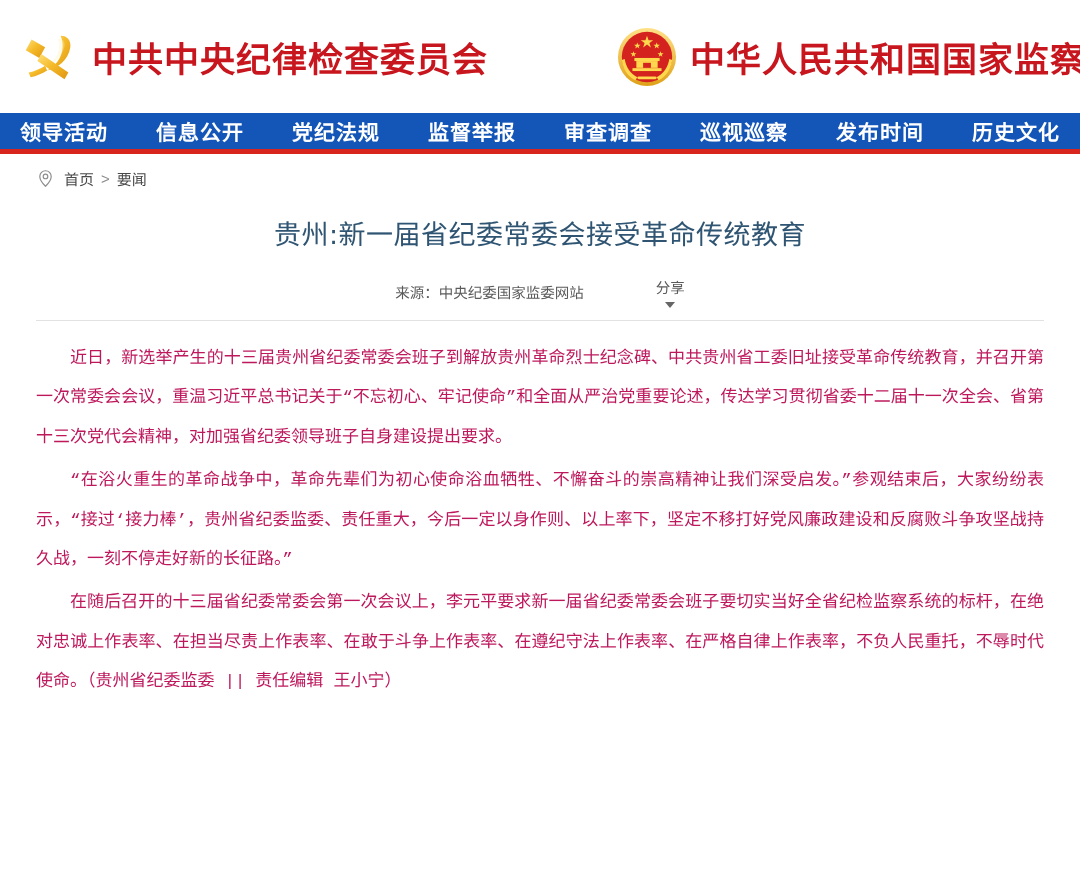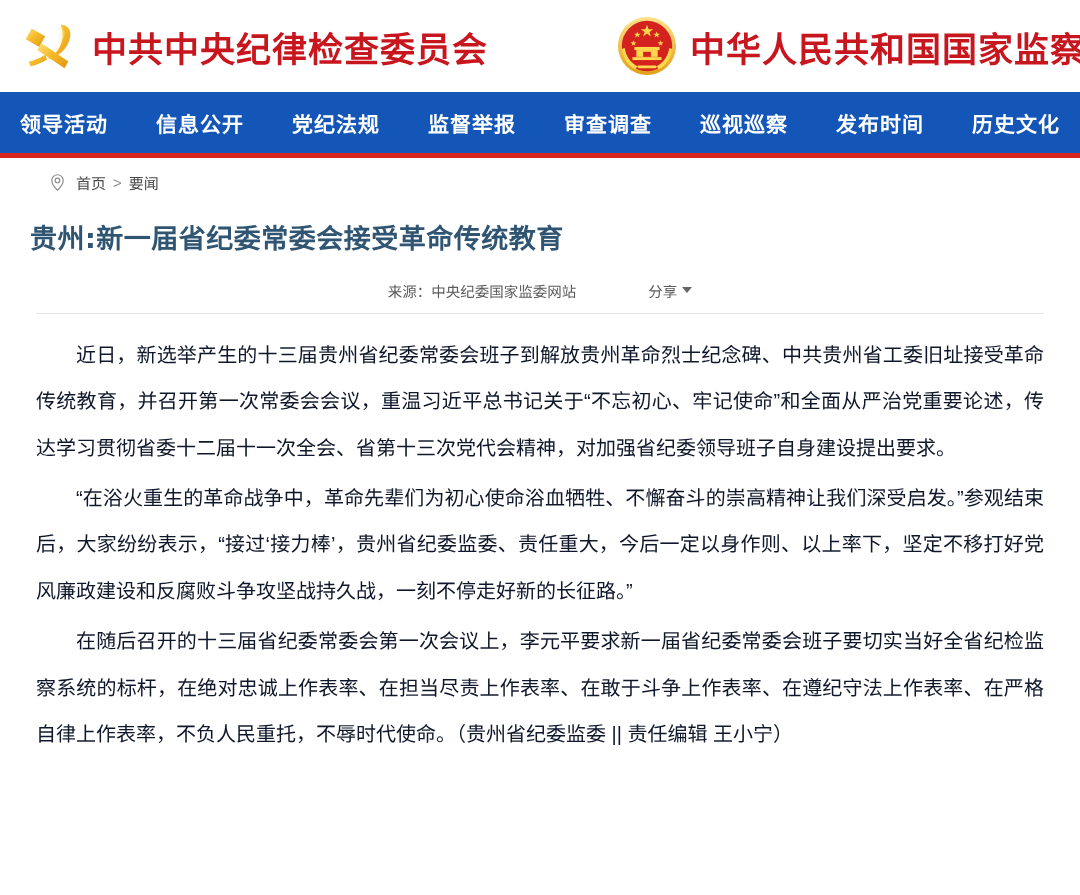--- a/index.html
+++ b/index.html
@@ -7,21 +7,21 @@
     width: 1080px;
     height: 895px;
     overflow: hidden;
     background: #ffffff;
     font-family: "Liberation Sans", "DejaVu Sans", sans-serif;
   }
 
   
   .site-header {
     width: 1080px;
-    height: 92px;
+    height: 113px;
     background: #ffffff;
     display: flex;
     align-items: center;
     position: relative;
     border-radius: 25px;
   }
   .logo-block { display: flex; align-items: center; }
   .logo-ccdi  { margin-left: 18px; }
   .logo-nsc   { margin-left: 128px; }
 
@@ -37,21 +37,21 @@
     font-size: 35px;
     letter-spacing: 1px;
     color: #c7161d;
     margin-left: 12px;
     white-space: nowrap;
   }
 
   
   .main-nav {
     width: 1080px;
-    height: 61px;
+    height: 36px;
     background: #1456b8;
     display: flex;
     align-items: center;
     justify-content: center;
     gap: 48px;
   }
   .nav-item {
     color: #ffffff;
     font-family: "DejaVu Serif", "Liberation Serif", serif;
     font-weight: bold;
@@ -65,36 +65,35 @@
     width: 1080px;
     height: 5px;
     background: #d8261f;
   }
 
   
   .breadcrumb {
     display: flex;
     align-items: center;
     height: 48px;
-    padding-left: 4px;
+    padding-left: 36px;
     font-size: 15px;
     color: #4a4a4a;
-    margin-left: 44px;
   }
   .pin-icon { width: 19px; height: 19px; margin-right: 9px; flex: 0 0 auto; }
   .crumb { color: #4a4a4a; text-decoration: none; white-space: nowrap; }
   .crumb-sep { margin: 0 7px; color: #8a8a8a; }
 
   
   .article { width: 1080px; padding: 0 30px; }
 
   .article-title {
-    text-align: left;
+    text-align: center;
     font-family: "DejaVu Sans", "Liberation Sans", sans-serif;
-    font-weight: bold;
+    font-weight: normal;
     font-size: 27px;
     color: #2f5573;
     letter-spacing: 0.5px;
     padding: 14px 0 6px;
     line-height: 1.4;
   }
 
   .article-meta {
     display: flex;
     align-items: center;
@@ -105,40 +104,41 @@
     padding: 16px 0 12px;
   }
   .meta-source, .meta-time { white-space: nowrap; }
   .meta-share {
     display: flex;
     align-items: center;
     gap: 5px;
     margin-left: 24px;
     cursor: pointer;
     white-space: nowrap;
+    flex-direction: column;
   }
   .caret-down {
     width: 0; height: 0;
     border-left: 5px solid transparent;
     border-right: 5px solid transparent;
     border-top: 6px solid #666;
   }
 
   .meta-divider {
     height: 1px;
     background: #e2e2e2;
     margin: 0 6px 18px;
   }
 
   .article-body { padding: 0 6px; }
   .article-body p {
-    font-family: Liberation Sans, sans-serif;
-    font-size: 20px;
+    font-family: Liberation Mono, monospace;
+    font-size: 17px;
     line-height: 2.32;
-    color: #0f172a;
+    color: #be185d;
     text-align: justify;
     text-indent: 2em;
     margin-bottom: 4px;
   }
 </style>
 </head>
 <body>
 
 <header class="site-header">
 

